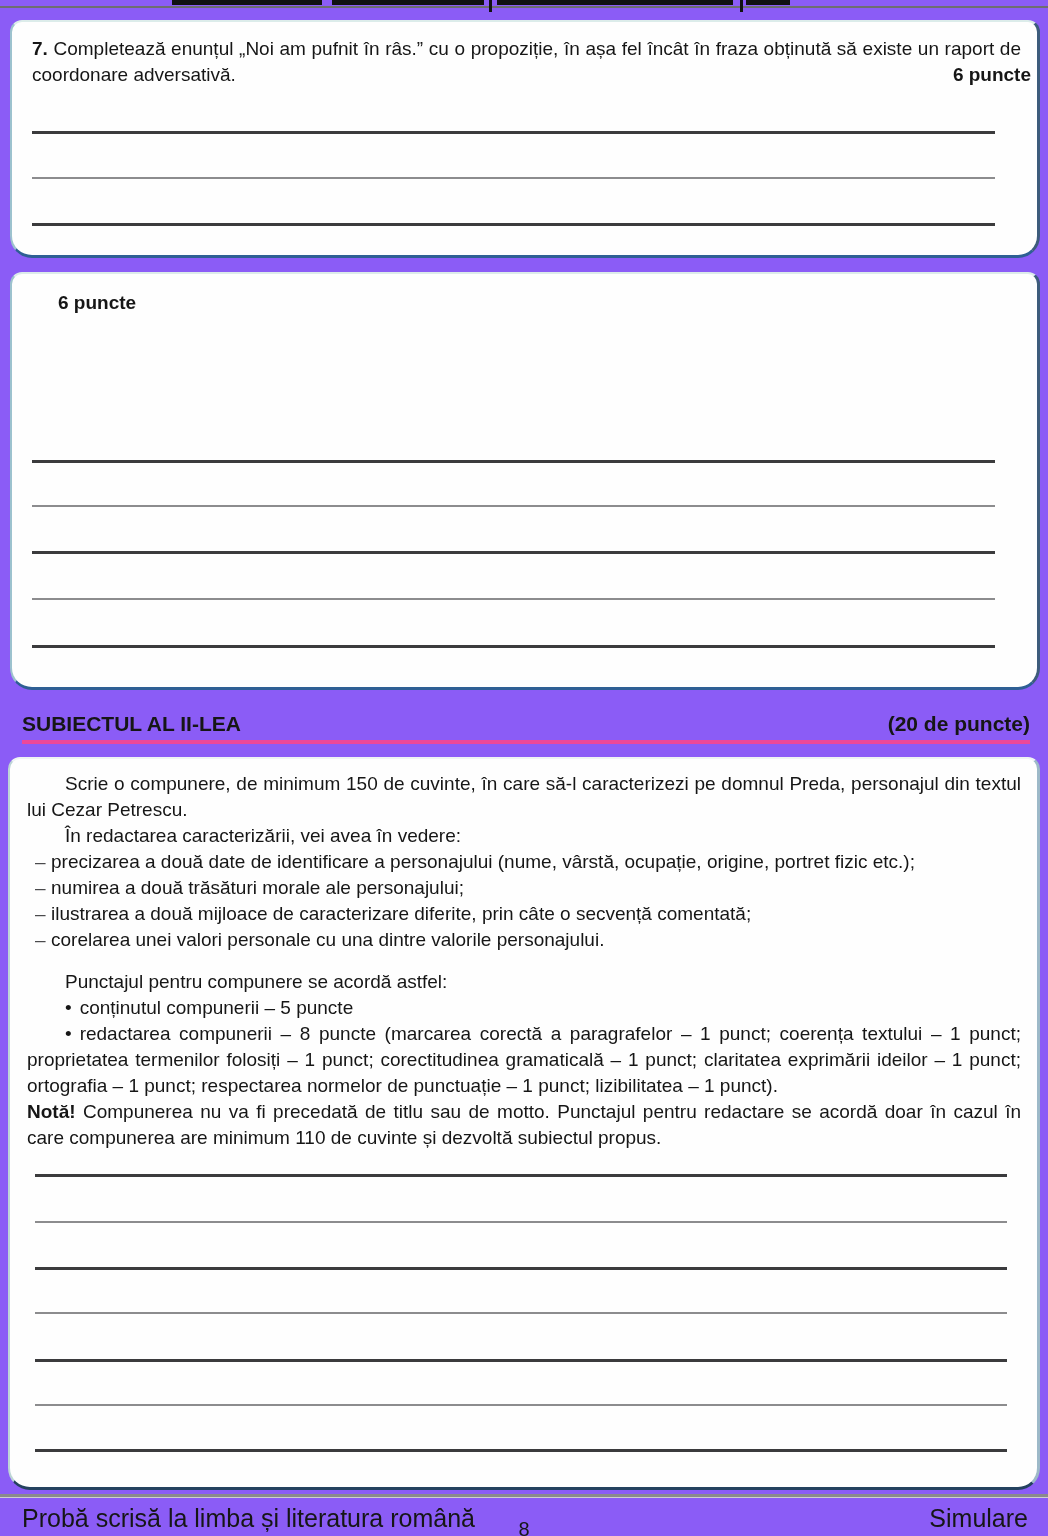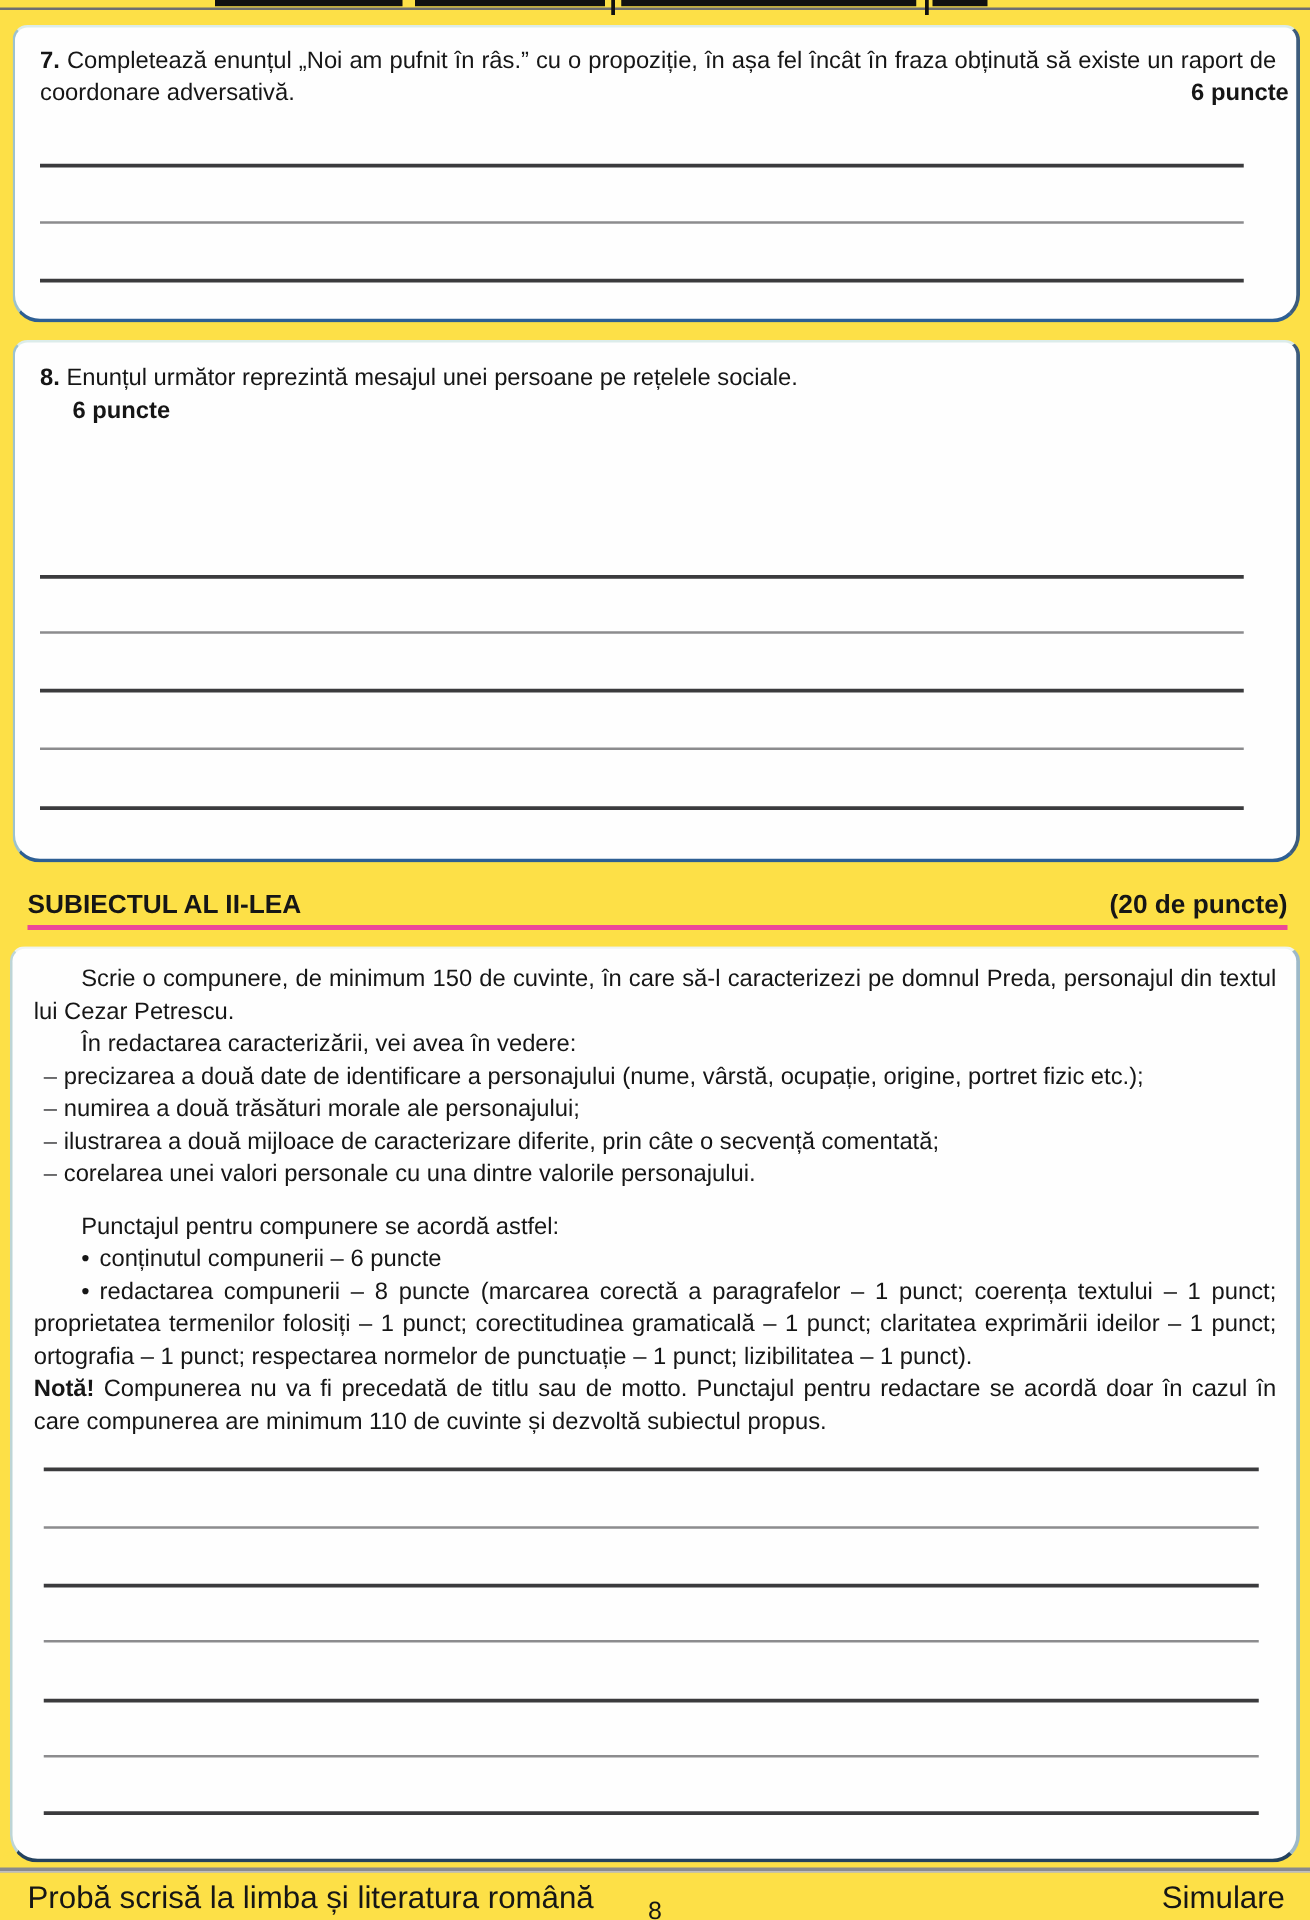--- a/index.html
+++ b/index.html
@@ -1,19 +1,19 @@
 <!DOCTYPE html>
 <html lang="ro"><head>
 <meta charset="utf-8">
 <style>
   html,body { margin:0; padding:0; }
   .page {
     position:relative;
     width:1048px; height:1536px;
-    background:#fde047;
+    background:#8b5cf6;
     font-family:"Liberation Sans", sans-serif;
     color:#161616;
     overflow:hidden;
   }
 
   
   .top-strip { position:absolute; top:0; left:0; width:1048px; height:12px; }
   .top-strip .rule { position:absolute; top:6px; left:0; width:1048px; height:2px; background:#6e6e70; }
   .top-strip .dash { position:absolute; top:0; height:5px; background:#111; }
   .top-strip .tick { position:absolute; top:0; width:3px; height:12px; background:#111; }
@@ -95,21 +95,20 @@
       <p class="q7p"><b>7.</b> <span>Completează enunțul „Noi am pufnit în râs.” cu o propoziție, în așa fel încât în fraza obținută să existe un raport de coordonare adversativă.</span></p>
       <span class="pts abs">6 puncte</span>
     </div>
     <div class="aline d" style="top:109px; left:20px; right:42px;"></div>
     <div class="aline l" style="top:155px; left:20px; right:42px;"></div>
     <div class="aline d" style="top:201px; left:20px; right:42px;"></div>
   </div>
 
   <div class="box" style="top:272px; left:10px; width:1030px; height:418px;">
     <div class="bodytext" style="padding:16px 10px 0 20px;">
-      <p class="p0"><b>8.</b> <span>Enunțul următor reprezintă mesajul unei persoane pe rețelele sociale.</span></p>
       <p class="q8row2">
         <span class="pts">6 puncte</span>
       </p>
     </div>
     <div class="aline d" style="top:186px; left:20px; right:42px;"></div>
     <div class="aline l" style="top:231px; left:20px; right:42px;"></div>
     <div class="aline d" style="top:277px; left:20px; right:42px;"></div>
     <div class="aline l" style="top:324px; left:20px; right:42px;"></div>
     <div class="aline d" style="top:371px; left:20px; right:42px;"></div>
   </div>
@@ -133,21 +132,21 @@
       </div>
       <div class="guideline">
         <span class="g-dash">–</span>
         <span class="g-text">ilustrarea a două mijloace de caracterizare diferite, prin câte o secvență comentată;</span>
       </div>
       <div class="guideline">
         <span class="g-dash">–</span>
         <span class="g-text">corelarea unei valori personale cu una dintre valorile personajului.</span>
       </div>
       <p class="p0 indent" style="margin-top:16px;">Punctajul pentru compunere se acordă astfel:</p>
-      <p class="p0 indent"><span class="marker">•</span><span>conținutul compunerii – 6 puncte</span></p>
+      <p class="p0 indent"><span class="marker">•</span><span>conținutul compunerii – 5 puncte</span></p>
       <p class="p0 indent"><span class="marker">•</span><span>redactarea compunerii – 8 puncte (marcarea corectă a paragrafelor – 1 punct; coerența textului – 1 punct; proprietatea termenilor folosiți – 1 punct; corectitudinea gramaticală – 1 punct; claritatea exprimării ideilor – 1 punct; ortografia – 1 punct; respectarea normelor de punctuație – 1 punct; lizibilitatea – 1 punct).</span></p>
       <p class="p0"><b>Notă!</b> <span>Compunerea nu va fi precedată de titlu sau de motto. Punctajul pentru redactare se acordă doar în cazul în care compunerea are minimum 110 de cuvinte și dezvoltă subiectul propus.</span></p>
     </div>
     <div class="aline d" style="top:415px; left:25px; right:30px;"></div>
     <div class="aline l" style="top:462px; left:25px; right:30px;"></div>
     <div class="aline d" style="top:508px; left:25px; right:30px;"></div>
     <div class="aline l" style="top:553px; left:25px; right:30px;"></div>
     <div class="aline d" style="top:600px; left:25px; right:30px;"></div>
     <div class="aline l" style="top:645px; left:25px; right:30px;"></div>
     <div class="aline d" style="top:690px; left:25px; right:30px;"></div>

